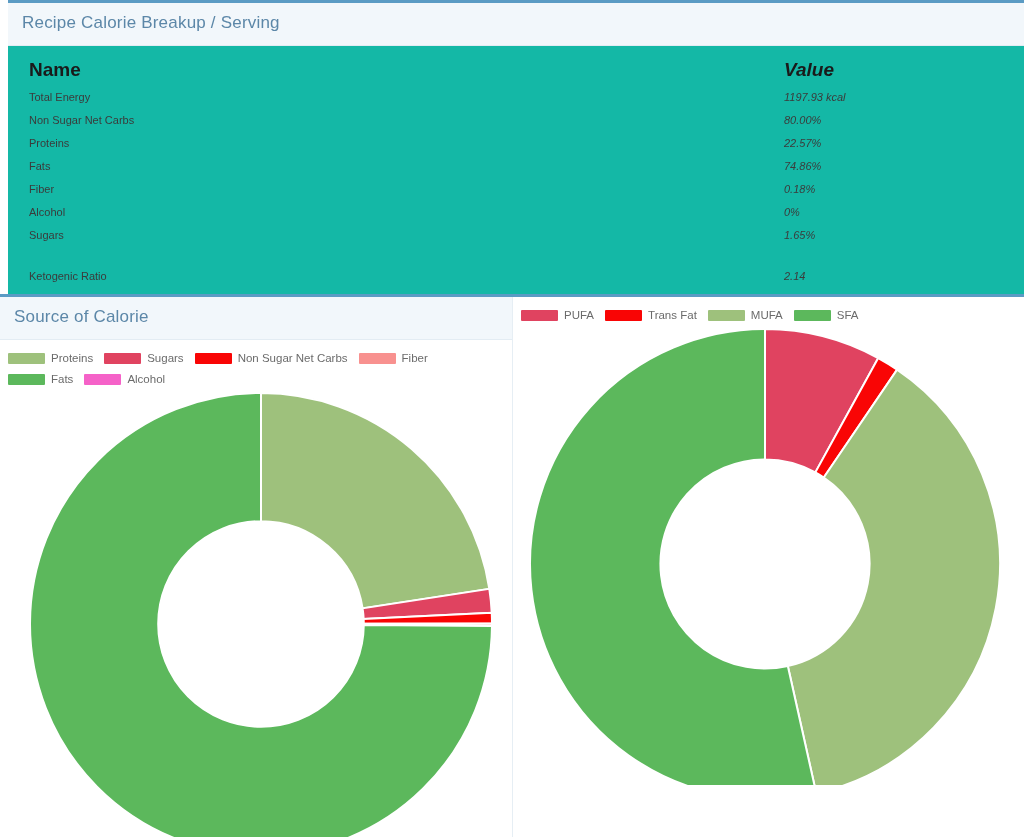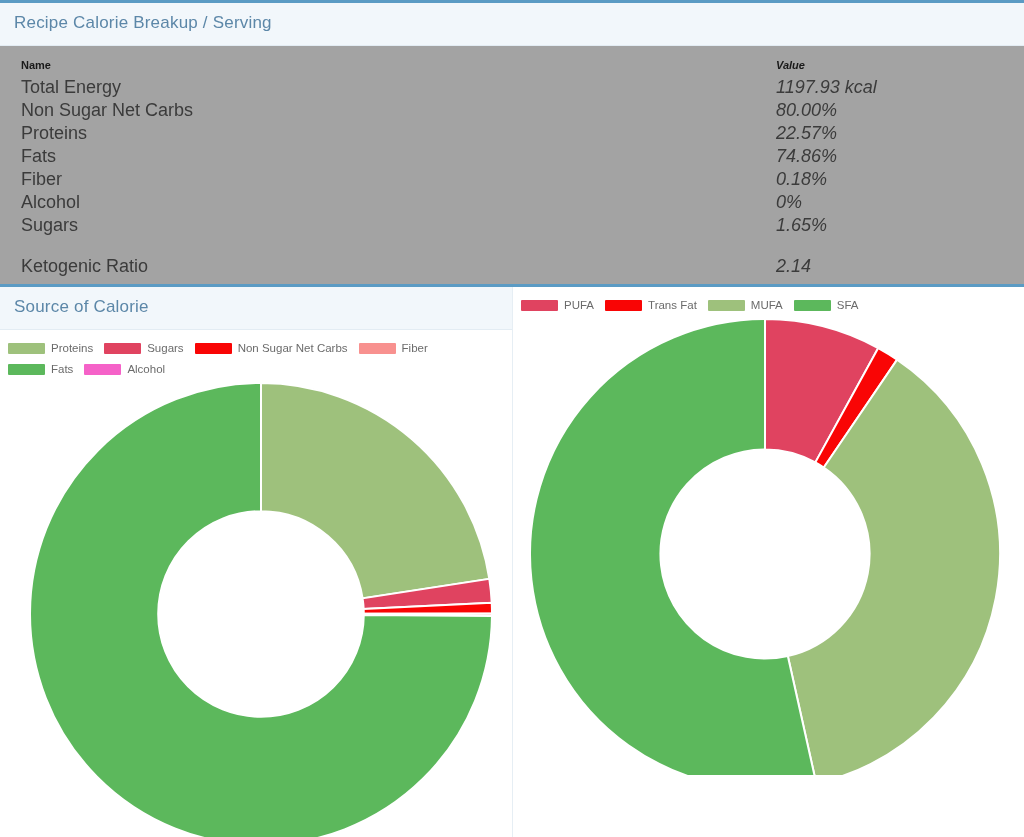--- a/index.html
+++ b/index.html
@@ -11,22 +11,23 @@
     width: 1024px;
     height: 837px;
     font-family: "Liberation Sans", sans-serif;
     color: #333333;
     overflow: hidden;
     position: relative;
   }
 
   
   .panel {
-    background: #a3a3a3;
-    position: relative;
+    background: #14b8a6;
+    position: relative;
+    margin-left: 8px;
   }
   .panel-topline {
     height: 3px;
     background: #5b9bc4;
     width: 100%;
   }
   .panel-head {
     background: #f2f7fb;
     border-bottom: 1px solid #e3ecf3;
     padding: 9px 14px 11px 14px;
@@ -43,28 +44,28 @@
   .table-wrap {
     padding: 10px 16px 6px 16px;
   }
   table.kv {
     width: 100%;
     border-collapse: collapse;
     table-layout: fixed;
   }
   table.kv th {
     text-align: left;
-    font-size: 11px;
+    font-size: 19px;
     font-weight: bold;
     color: #1a1a1a;
     padding: 3px 0 5px 0;
   }
   table.kv td {
     text-align: left;
-    font-size: 18px;
+    font-size: 11px;
     font-weight: normal;
     color: #3b3b3b;
     padding: 4px 0 4px 0;
     line-height: 15px;
   }
   table.kv th.col-name, table.kv td.col-name { width: 755px; padding-left: 5px; }
   table.kv th.col-value, table.kv td.col-value { width: auto; font-style: italic; }
   tr.spacer td { height: 18px; padding: 0; }
 
   

